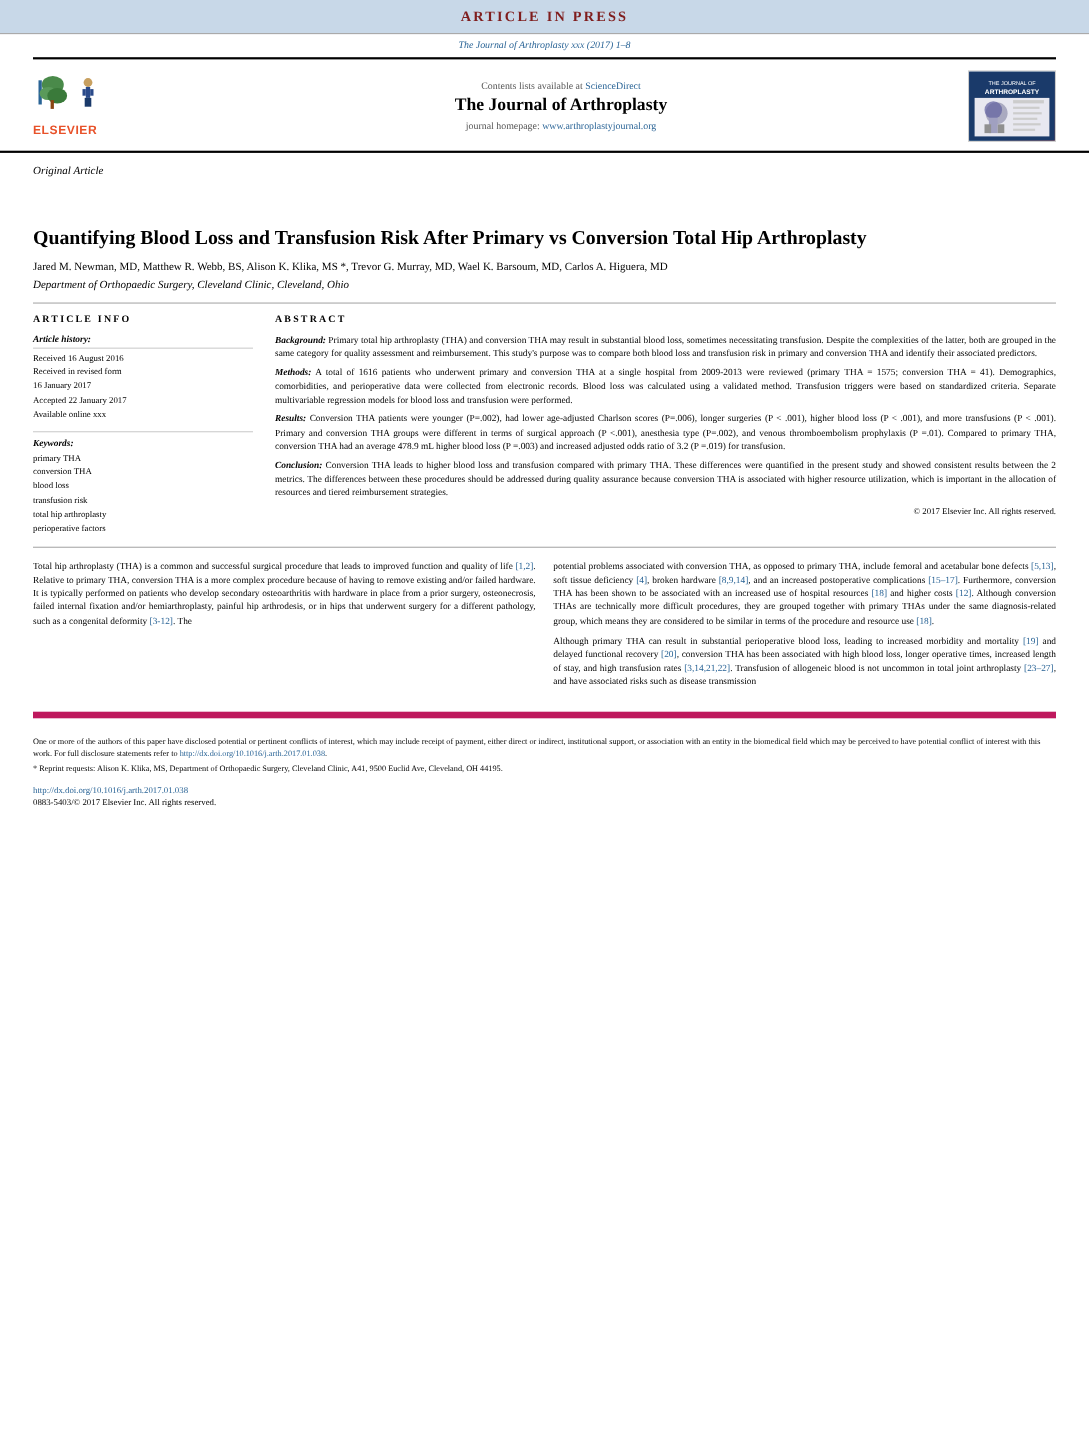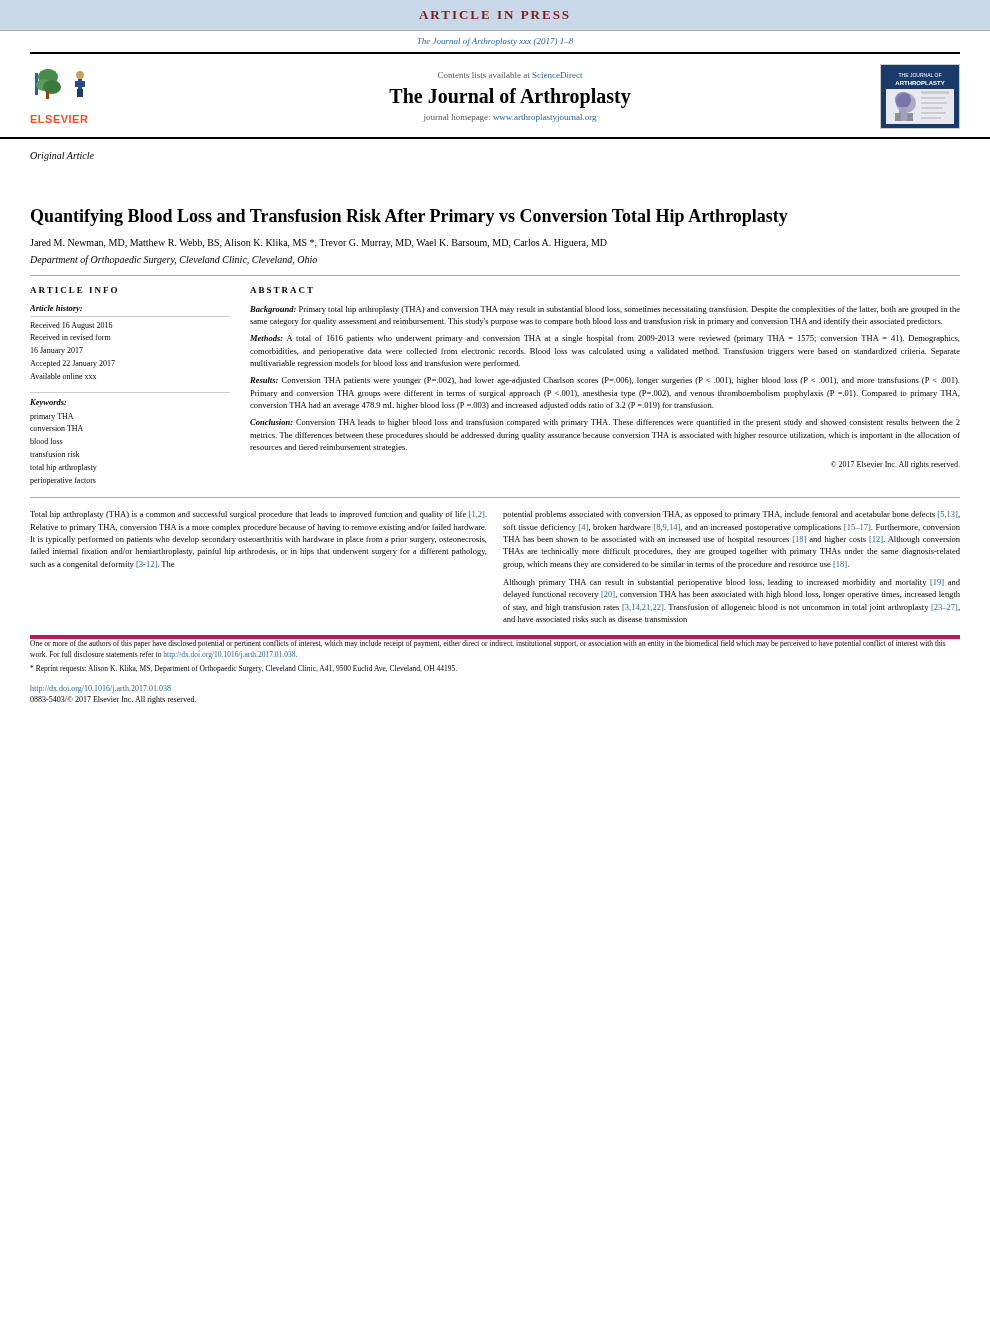--- a/index.html
+++ b/index.html
@@ -59,21 +59,21 @@
       font-size: 9px;
       color: #555;
       margin-bottom: 2px;
       font-family: Liberation Serif, serif;
     }
     .sciencedirect-link {
       color: #2a6496;
       text-decoration: none;
     }
     .journal-title-main {
-      font-size: 20px;
+      font-size: 16px;
       font-weight: bold;
       color: #000;
       font-family: 'Times New Roman', serif;
       line-height: 1.2;
     }
     .journal-homepage-line {
       font-size: 9px;
       color: #555;
       margin-top: 3px;
     }
@@ -228,23 +228,23 @@
     }
     .body-text p {
       margin-bottom: 6px;
       text-indent: 0;
     }
     .body-ref {
       color: #2a6496;
     }
     
     .footnotes-area {
-      border-top: 4px solid #be185d;
-      margin-top: 4px;
-      padding-top: 0;
+      border-top: 6px solid #be185d;
+      margin-top: 16px;
+      padding-top: 16px;
     }
     .footnote-text {
       font-size: 7.5px;
       line-height: 1.45;
       color: #000;
       margin-bottom: 3px;
     }
     .footnote-link {
       color: #2a6496;
     }

